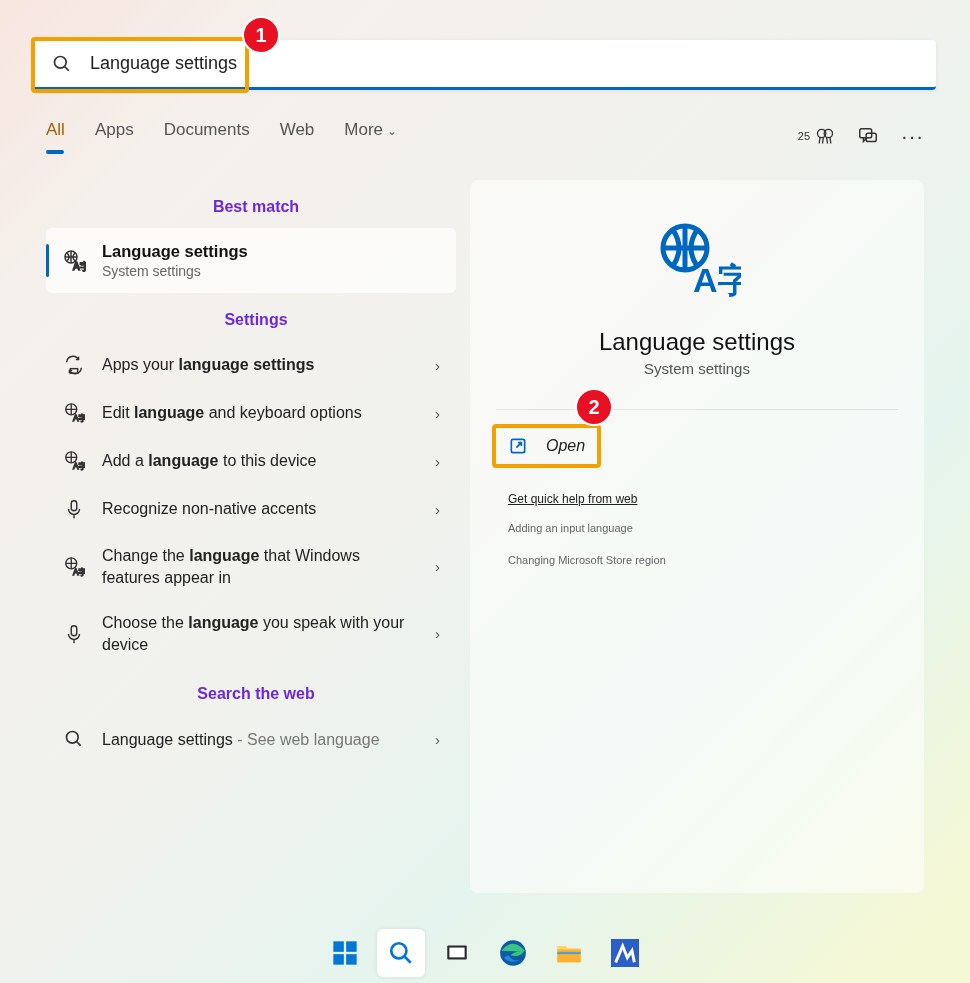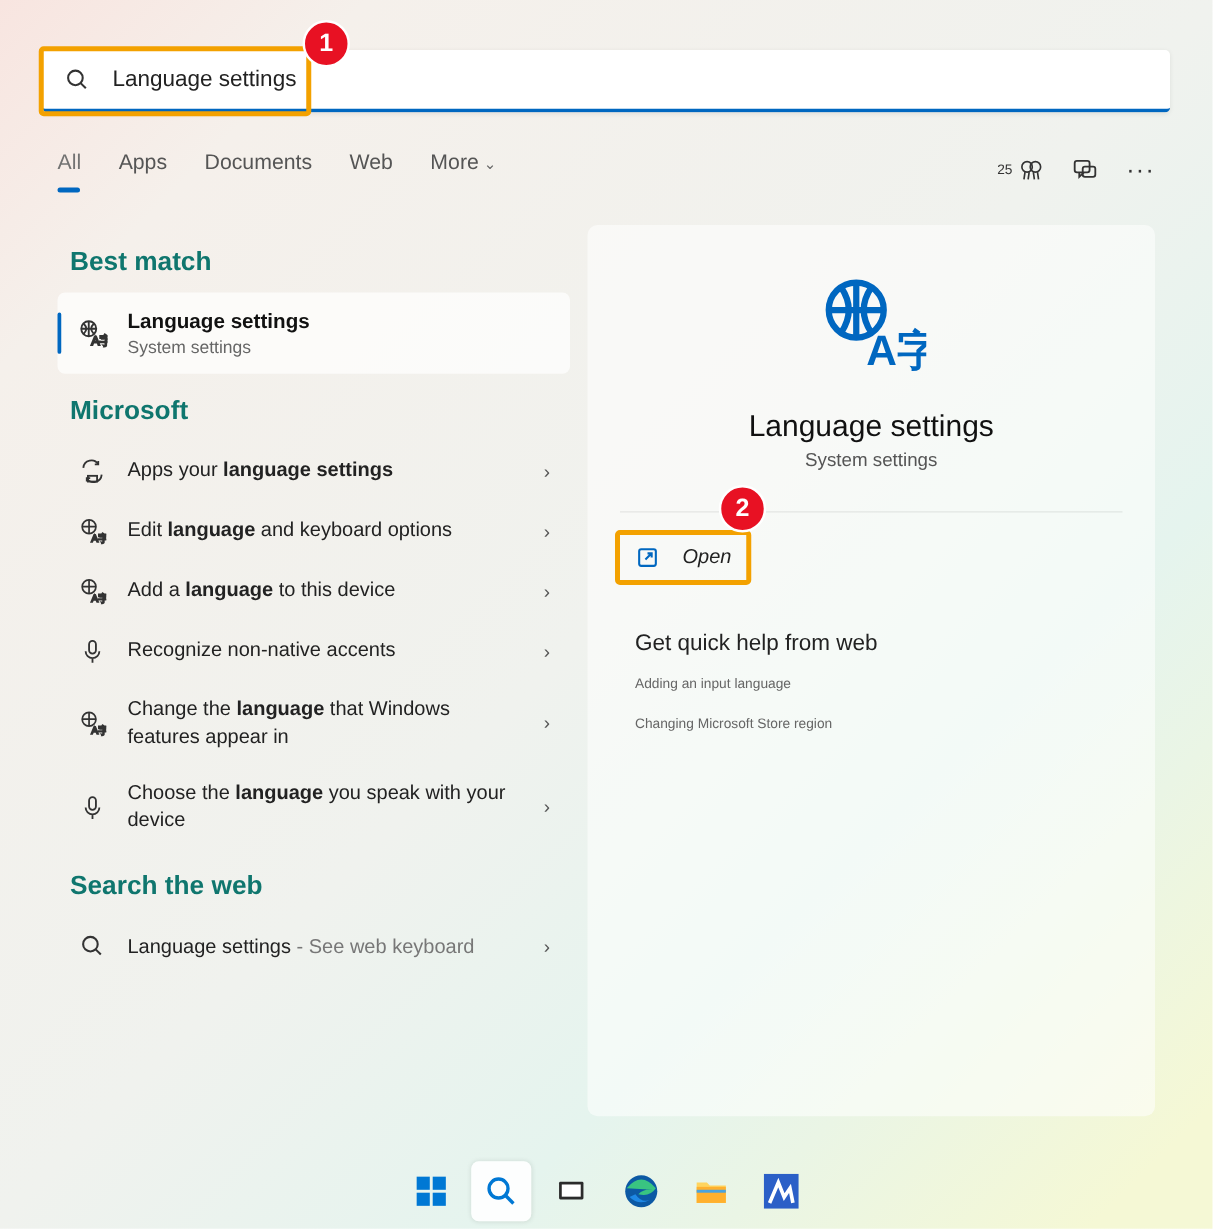--- a/index.html
+++ b/index.html
@@ -61,21 +61,21 @@
     right: 36px;
     display: flex;
     align-items: center;
     gap: 30px;
     font-size: 17px;
     color: #555;
   }
   .tabs-left { display: flex; gap: 30px; align-items: center; }
   .tabs-right { margin-left: auto; display: flex; gap: 22px; align-items: center; color: #333; }
   .tab { cursor: pointer; position: relative; padding-bottom: 12px; }
-  .tab.active { color: #737373; font-weight: 400; }
+  .tab.active { color: #a16207; font-weight: 400; }
   .tab.active::after {
     content: "";
     position: absolute;
     bottom: -2px;
     left: 50%;
     transform: translateX(-50%);
     width: 18px;
     height: 4px;
     background: #0067C0;
     border-radius: 2px;
@@ -94,24 +94,25 @@
     gap: 14px;
   }
   .left-pane { flex: 0 0 410px; }
   .right-pane {
     flex: 1;
     background: rgba(255,255,255,0.55);
     border-radius: 8px;
     padding: 40px 0 0 0;
   }
   .section-heading {
-    font-size: 21px;
+    font-size: 16px;
     font-weight: 600;
-    color: #0f766e;
+    color: #6d28d9;
     margin: 18px 0 12px 10px;
+    text-align: center;
   }
   .best-match-item {
     background: rgba(255,255,255,0.7);
     border-radius: 6px;
     padding: 14px 16px;
     display: flex;
     align-items: center;
     gap: 16px;
     position: relative;
   }
@@ -149,21 +150,21 @@
     font-style: italic;
   }
   .open-highlight {
     position:absolute;
     top:-4px; left:-4px; right:-4px; bottom:-4px;
     border:4px solid #f3a100;
     border-radius:4px;
     pointer-events:none;
   }
   .open-label { font-size:16px; color:#222; }
-  .help-heading { font-size:18px; color:#222; margin: 40px 12px 16px; }
+  .help-heading { font-size:12px; color:#222; margin: 28px 12px 16px; text-decoration: underline; }
   .help-link { font-size:11px; color:#666; margin: 0 12px 20px; cursor:pointer; }
 
   .callout {
     position:absolute;
     width: 38px; height:38px;
     background:#e81123;
     color:#fff;
     border-radius:50%;
     display:flex; align-items:center; justify-content:center;
     font-size:20px; font-weight:600;
@@ -242,21 +243,21 @@
               <path d="M3 8 H15 M9 2 V14 M5 4 Q9 8 5 12 M13 4 Q9 8 13 12"></path>
               <text x="11" y="21" font-size="10" fill="#333" font-family="sans-serif">A字</text>
             </svg>
         </div>
         <div>
           <div class="bm-title">Language settings</div>
           <div class="bm-sub">System settings</div>
         </div>
       </div>
 
-      <div class="section-heading">Microsoft</div>
+      <div class="section-heading">Settings</div>
 
       <div class="setting-row">
         <div class="item-icon">
             <svg width="22" height="22" viewBox="0 0 24 24" fill="none" stroke="#333" stroke-width="1.6">
               <path d="M4 9 A7 7 0 0 1 17 6 M20 15 A7 7 0 0 1 7 18"></path>
               <path d="M17 3 L17 6 L14 6 M7 21 L7 18 L10 18"></path>
               <rect x="8" y="16" width="8" height="5"></rect>
             </svg>
           </div>
         <div class="setting-text"><span>Apps your </span><span class="bold">language settings</span></div>
@@ -323,21 +324,21 @@
 
       <div class="section-heading">Search the web</div>
 
       <div class="setting-row">
         <div class="item-icon">
             <svg width="20" height="20" viewBox="0 0 24 24" fill="none" stroke="#333" stroke-width="2">
               <circle cx="10" cy="10" r="7"></circle>
               <line x1="20" y1="20" x2="15" y2="15"></line>
             </svg>
           </div>
-        <div class="setting-text"><span>Language settings</span><span style="color:#777"> - See web keyboard</span></div>
+        <div class="setting-text"><span>Language settings</span><span style="color:#777"> - See web language</span></div>
         <div class="chev">›</div>
       </div>
     </div>
 
     <div class="right-pane">
       <div class="preview-icon-wrap">
         <svg width="88" height="80" viewBox="0 0 88 80" fill="none">
           <circle cx="32" cy="28" r="22" stroke="#0067C0" stroke-width="5" fill="none"></circle>
           <path d="M10 28 H54 M32 6 V50 M20 10 Q32 28 20 46 M44 10 Q32 28 44 46" stroke="#0067C0" stroke-width="5" fill="none"></path>
           <text x="40" y="72" font-size="34" font-weight="600" fill="#0067C0" font-family="sans-serif">A字</text>

